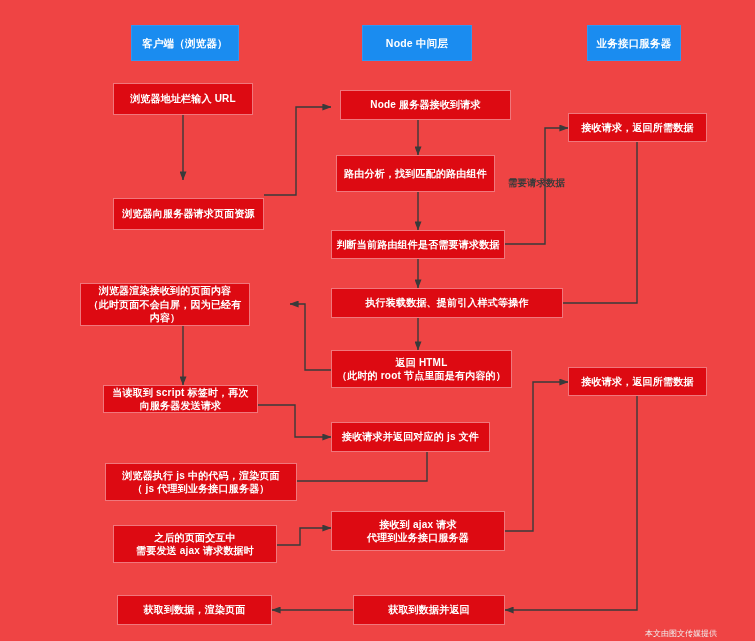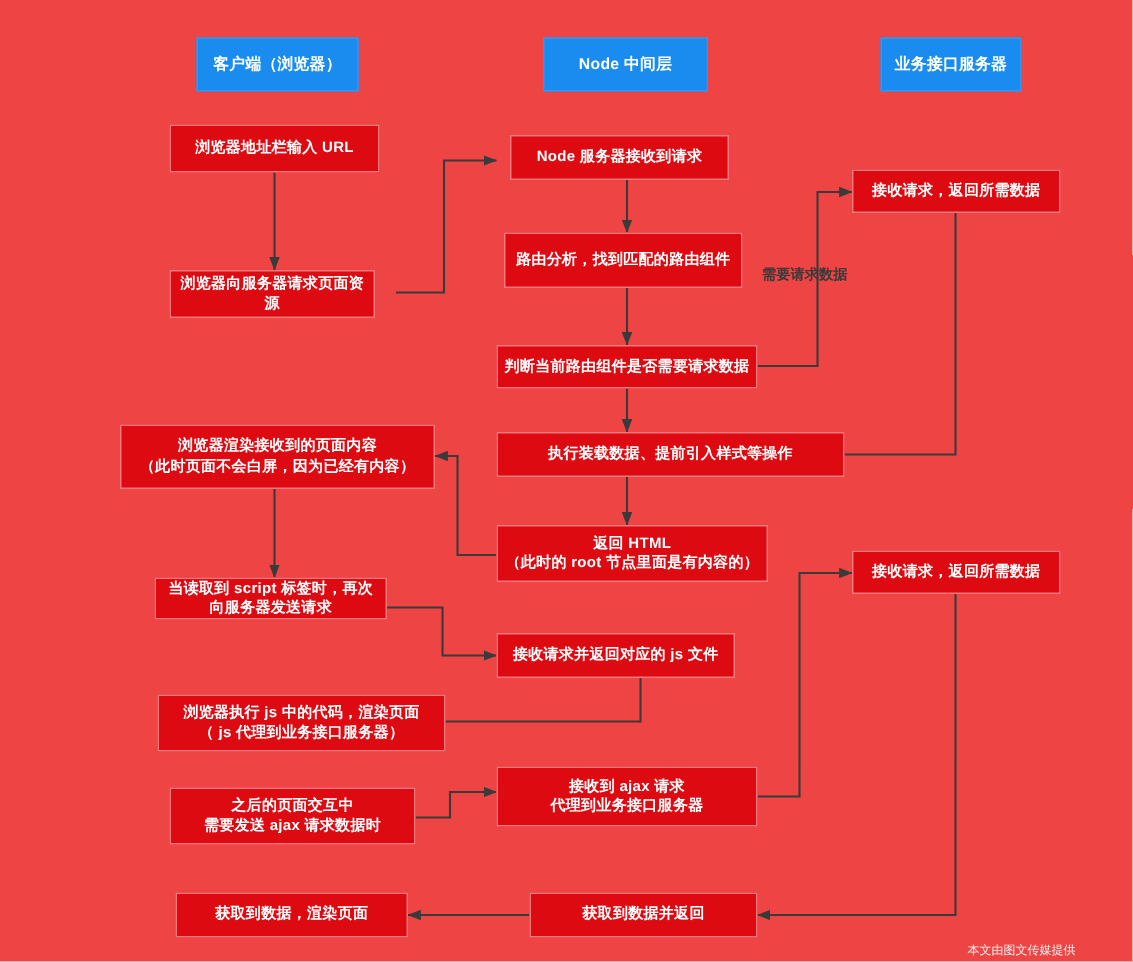--- a/index.html
+++ b/index.html
@@ -122,25 +122,25 @@
     <span>Node 中间层</span>
   </div>
   <div class="node blue" style="left:587px; top:25px; width:94px; height:36px;">
     <span>业务接口服务器</span>
   </div>
 
   <div class="node red" style="left:113px; top:83px; width:140px; height:32px;">
     <span>浏览器地址栏输入 URL</span>
   </div>
 
-  <div class="node red" style="left:113px; top:180px; width:137px; height:32px;">
+  <div class="node red" style="left:113px; top:198px; width:151px; height:32px;">
     <span>浏览器向服务器请求页面资源</span>
   </div>
 
-  <div class="node red" style="left:340px; top:90px; width:146px; height:30px;">
+  <div class="node red" style="left:340px; top:90px; width:171px; height:30px;">
     <span>Node 服务器接收到请求</span>
   </div>
 
   <div class="node red" style="left:336px; top:155px; width:159px; height:37px;">
     <span>路由分析，找到匹配的路由组件</span>
   </div>
 
   <div class="node red" style="left:331px; top:230px; width:174px; height:29px;">
     <span>判断当前路由组件是否需要请求数据</span>
   </div>
@@ -151,21 +151,21 @@
 
   <div class="node red" style="left:331px; top:288px; width:232px; height:30px;text-align:center;">
     <span>执行装载数据、提前引入样式等操作</span>
   </div>
 
   <div class="node red" style="left:331px; top:350px; width:181px; height:38px; flex-direction:column;">
     <span>返回 HTML</span>
     <span class="line2">（此时的 root 节点里面是有内容的）</span>
   </div>
 
-  <div class="node red" style="left:80px; top:283px; width:210px; height:43px; flex-direction:column;">
+  <div class="node red" style="left:80px; top:283px; width:170px; height:43px; flex-direction:column;">
     <span>浏览器渲染接收到的页面内容</span>
     <span class="line2">（此时页面不会白屏，因为已经有内容）</span>
   </div>
 
   <div class="node red" style="left:103px; top:385px; width:155px; height:28px; flex-direction:column;">
     <span>当读取到 script 标签时，再次</span>
     <span class="line2">向服务器发送请求</span>
   </div>
 
   <div class="node red" style="left:331px; top:422px; width:159px; height:30px;">

